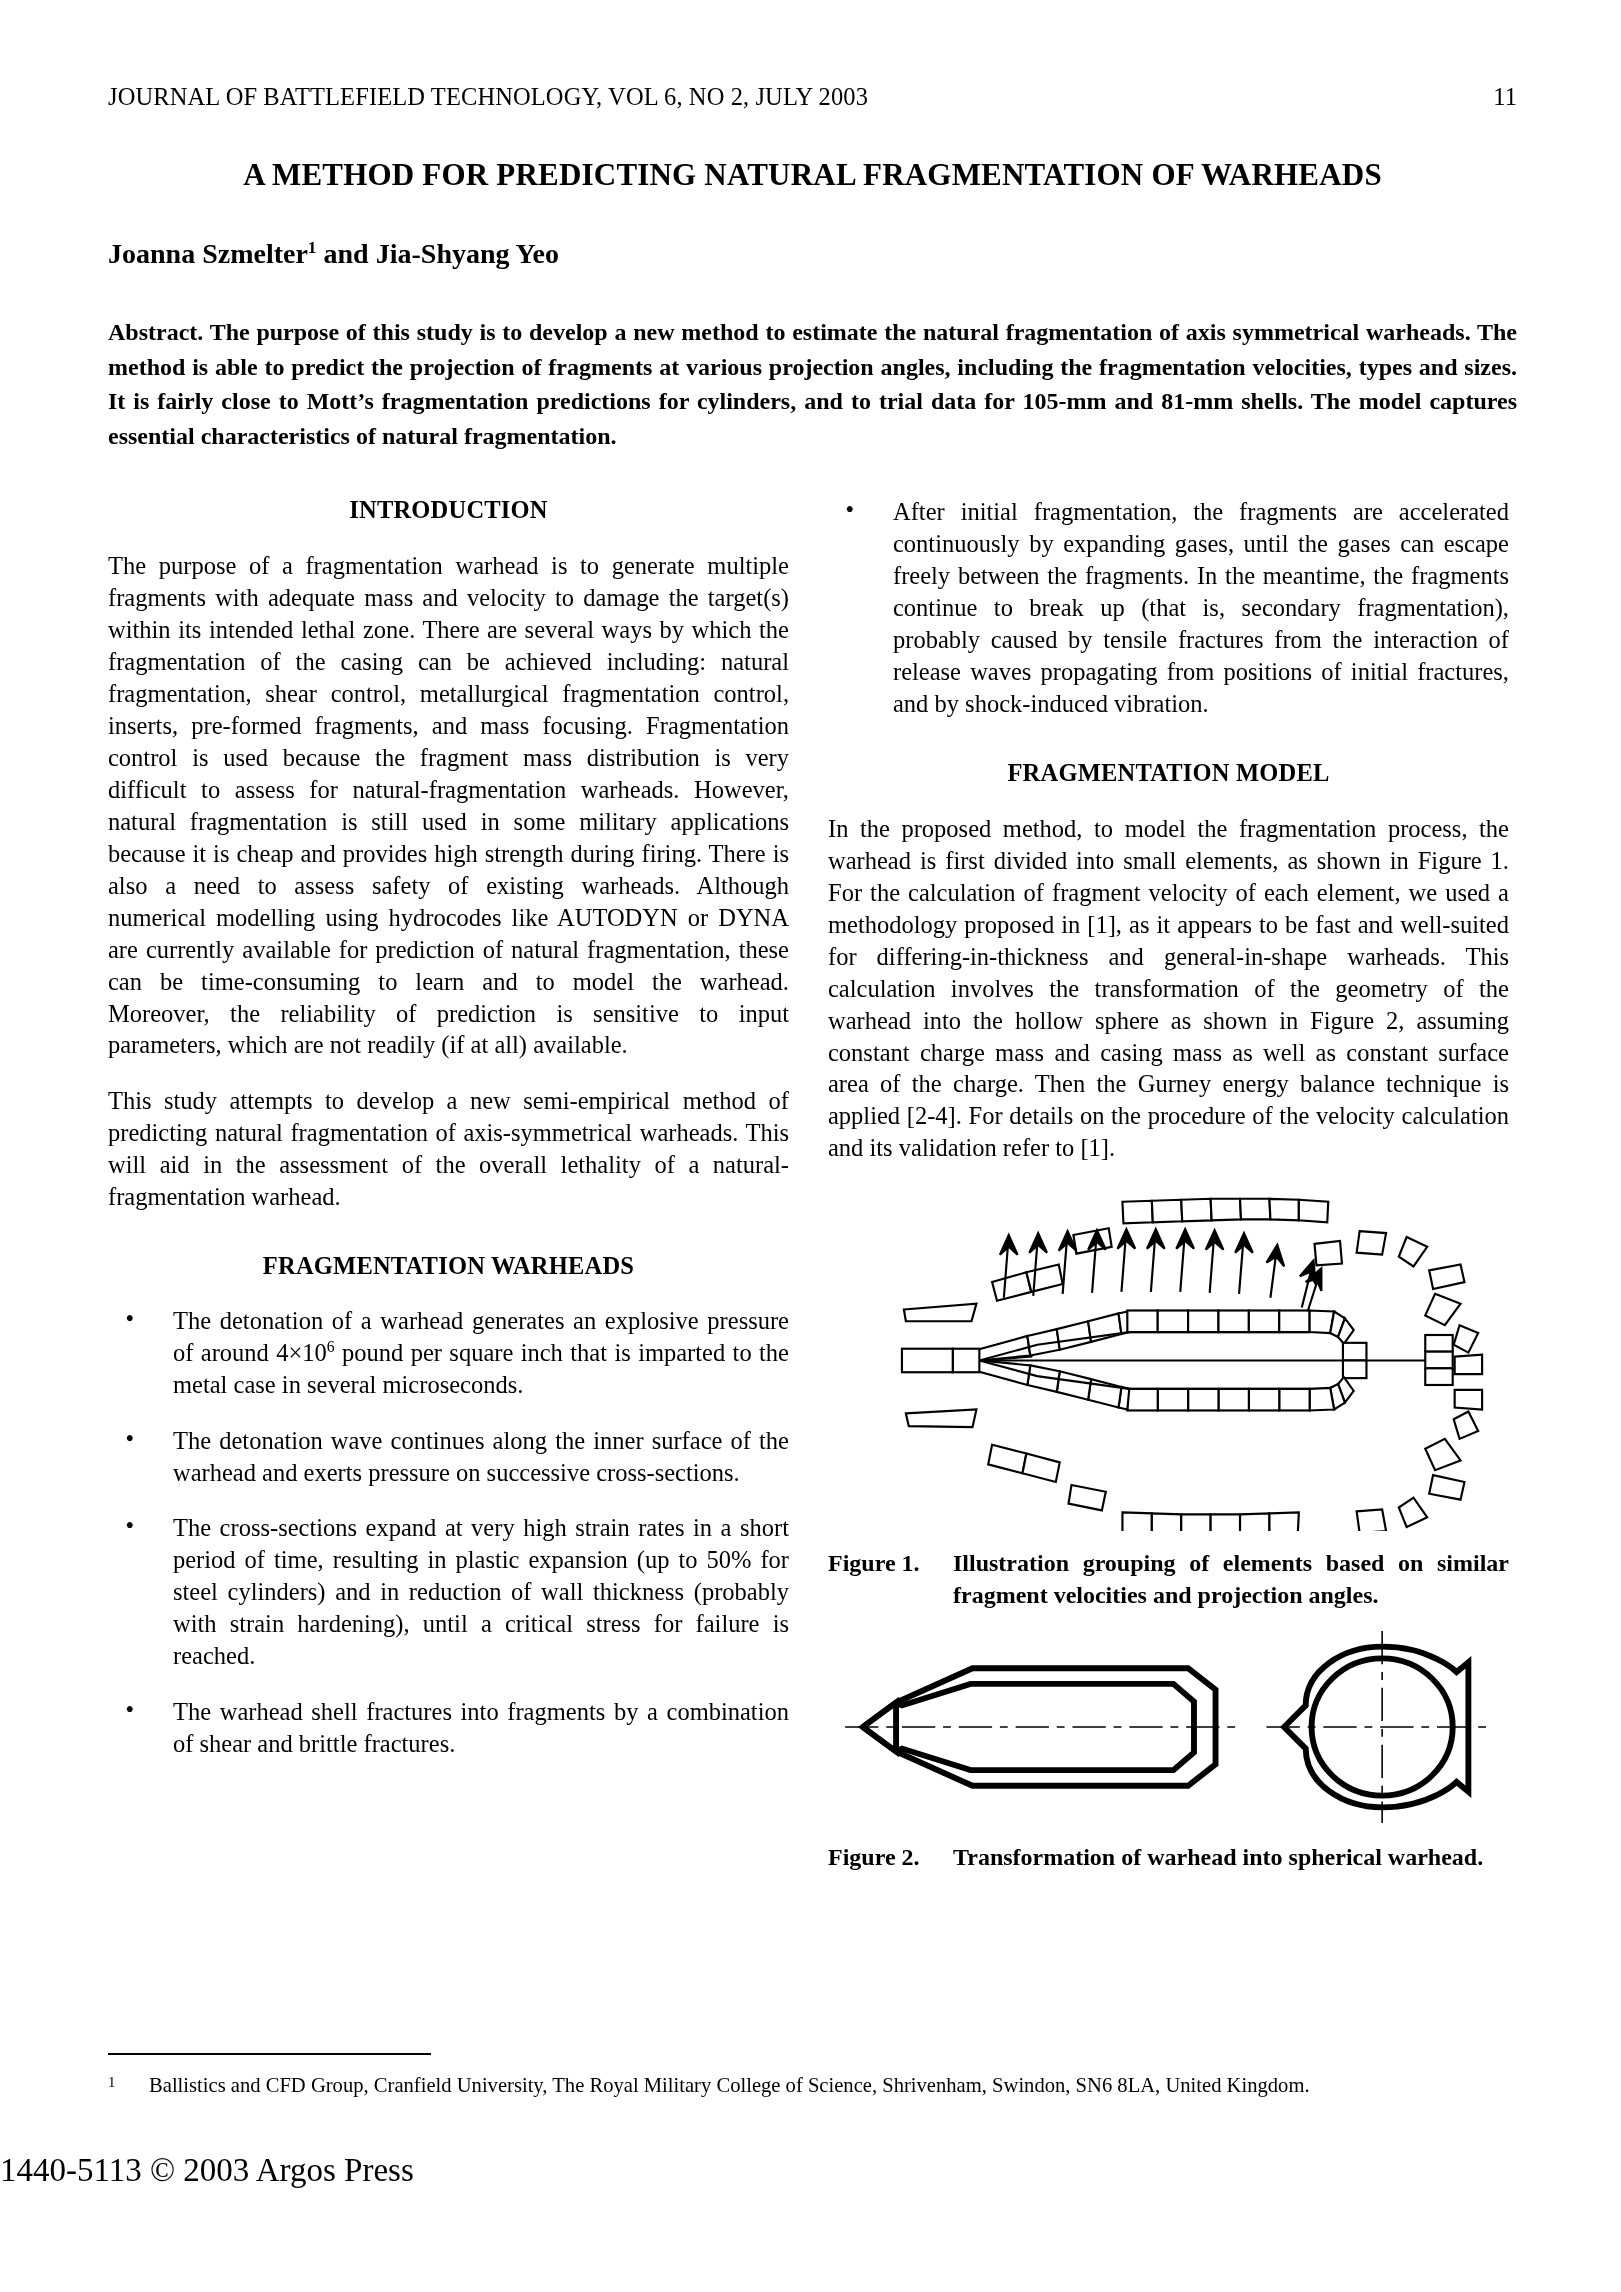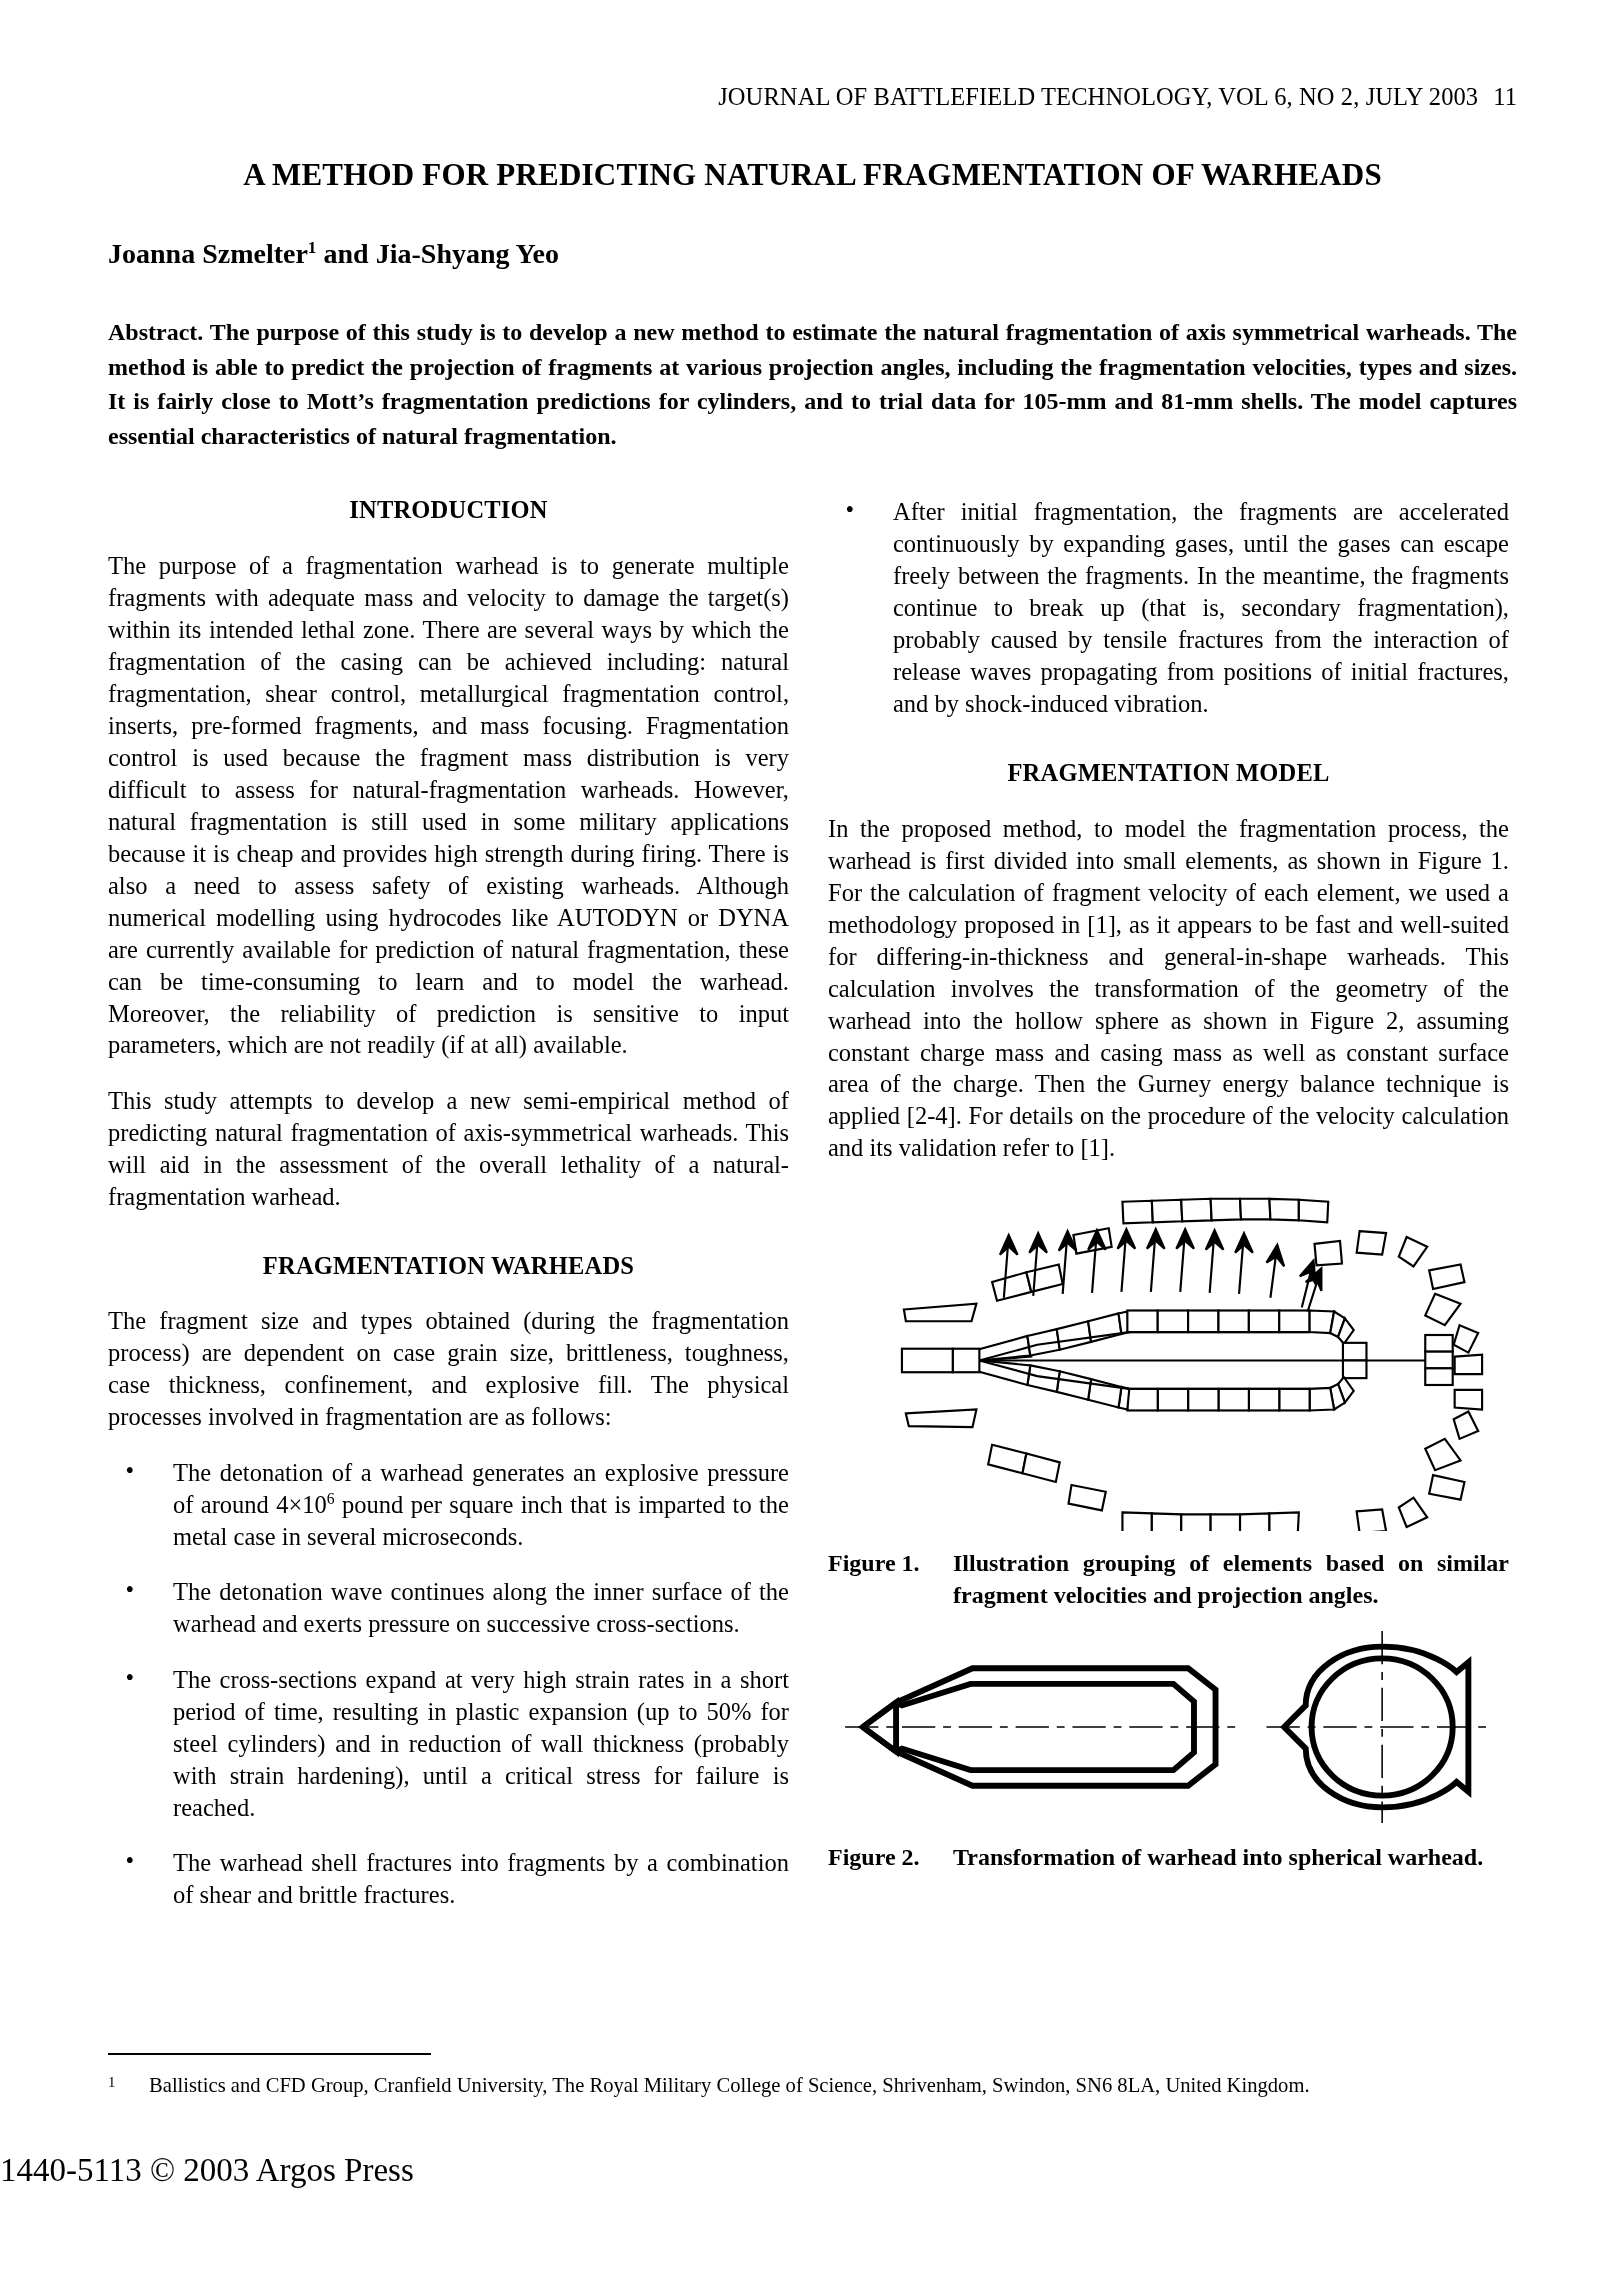--- a/index.html
+++ b/index.html
@@ -25,21 +25,21 @@
   .inner {
     position: absolute;
     left: 108px;
     top: 84px;
     width: 1409px;
   }
 
   
   .runhead {
     display: flex;
-    justify-content: flex-end;
+    justify-content: space-between;
     align-items: baseline;
     font-size: 24.5px;
     letter-spacing: 0.1px;
     line-height: 1.1;
   }
   .runhead .pageno { font-size: 24.5px; margin-left: 15px; }
 
   
   .doc-title {
     text-align: center;
@@ -192,21 +192,20 @@
       <div class="col">
 
         <div class="sec-head">INTRODUCTION</div>
 
         <p class="body">The purpose of a fragmentation warhead is to generate multiple fragments with adequate mass and velocity to damage the target(s) within its intended lethal zone. There are several ways by which the fragmentation of the casing can be achieved including: natural fragmentation, shear control, metallurgical fragmentation control, inserts, pre-formed fragments, and mass focusing. Fragmentation control is used because the fragment mass distribution is very difficult to assess for natural-fragmentation warheads. However, natural fragmentation is still used in some military applications because it is cheap and provides high strength during firing. There is also a need to assess safety of existing warheads. Although numerical modelling using hydrocodes like AUTODYN or DYNA are currently available for prediction of natural fragmentation, these can be time-consuming to learn and to model the warhead. Moreover, the reliability of prediction is sensitive to input parameters, which are not readily (if at all) available.</p>
 
         <p class="body">This study attempts to develop a new semi-empirical method of predicting natural fragmentation of axis-symmetrical warheads. This will aid in the assessment of the overall lethality of a natural-fragmentation warhead.</p>
 
         <div class="sec-head spaced">FRAGMENTATION WARHEADS</div>
 
-        <p class="body">The fragment size and types obtained (during the fragmentation process) are dependent on case grain size, brittleness, toughness, case thickness, confinement, and explosive fill. The physical processes involved in fragmentation are as follows:</p>
 
         <ul class="bullets">
           <li>
             <span class="bullet-dot">•</span>
             <span>The detonation of a warhead generates an explosive pressure of around 4×10</span><sup class="sup">6</sup><span> pound per square inch that is imparted to the metal case in several microseconds.</span>
           </li>
           <li>
             <span class="bullet-dot">•</span>
             <span>The detonation wave continues along the inner surface of the warhead and exerts pressure on successive cross-sections.</span>
           </li>

